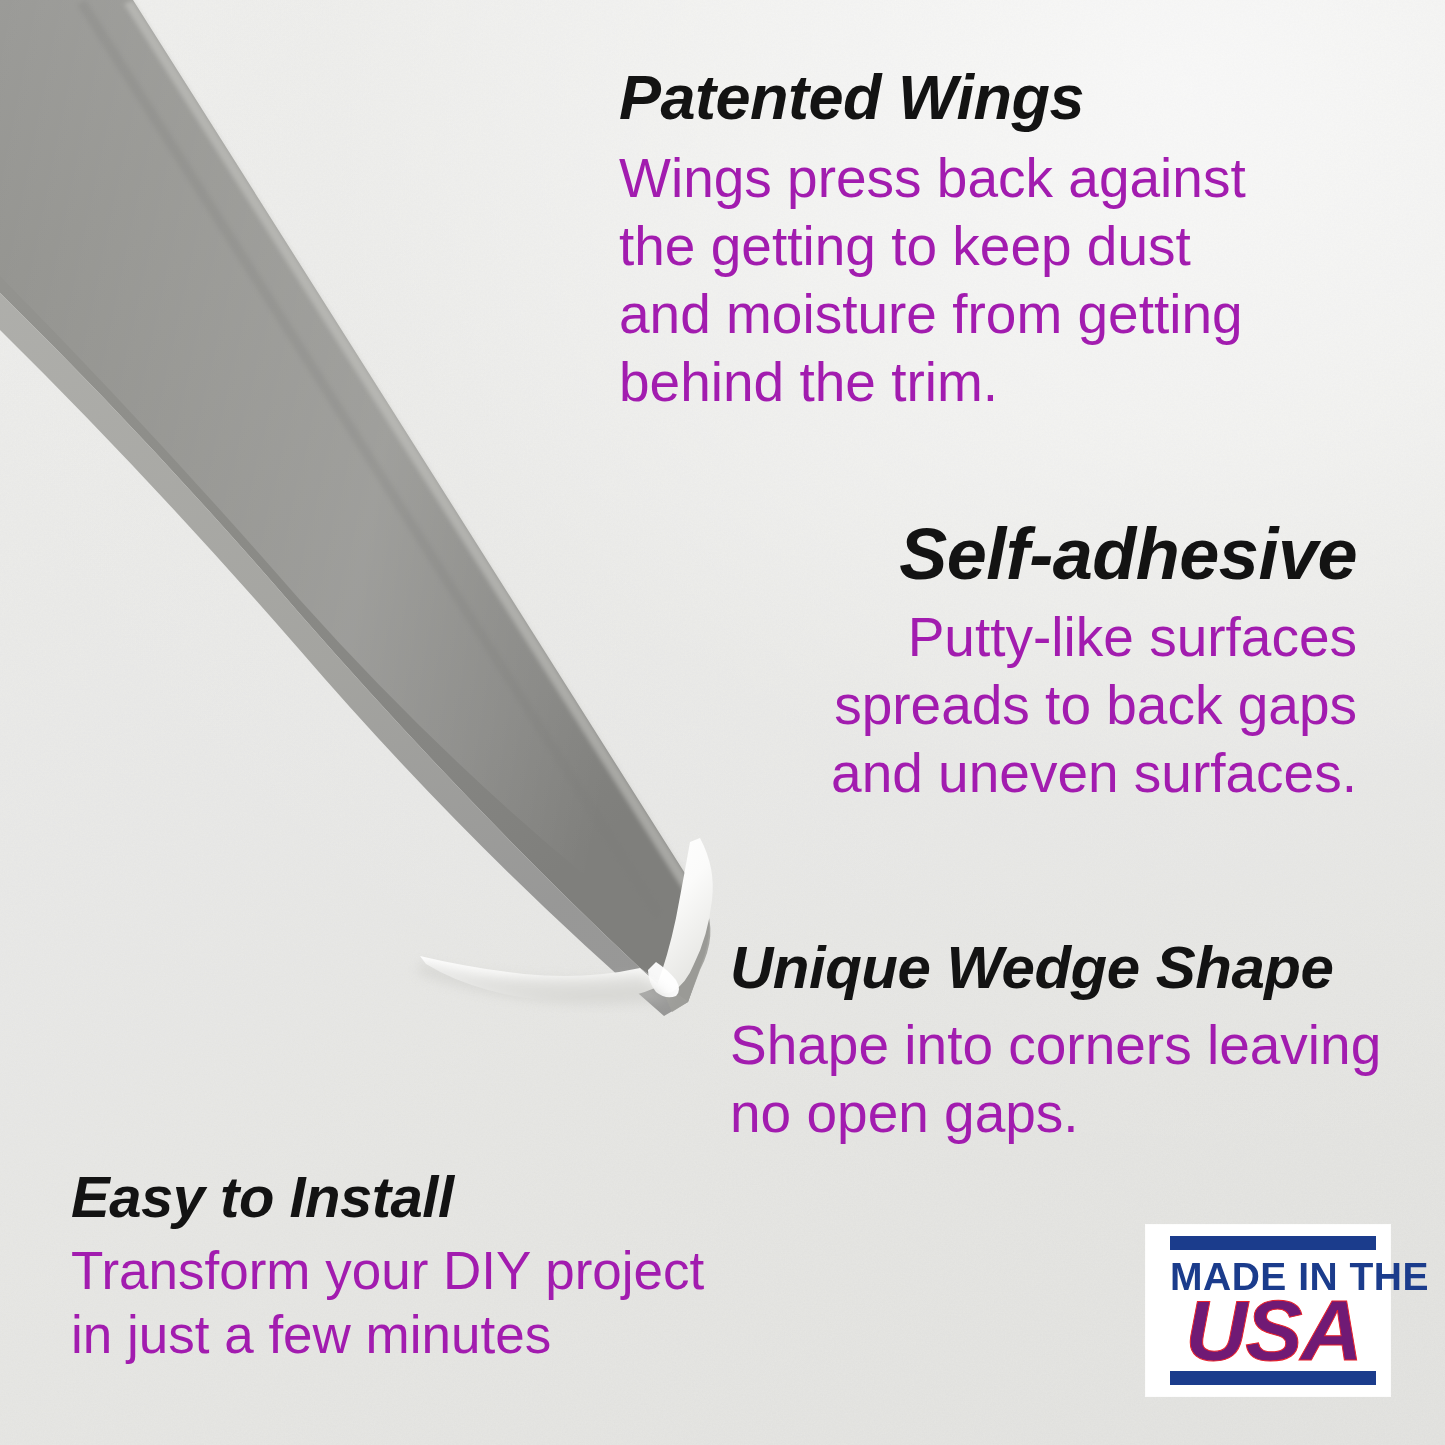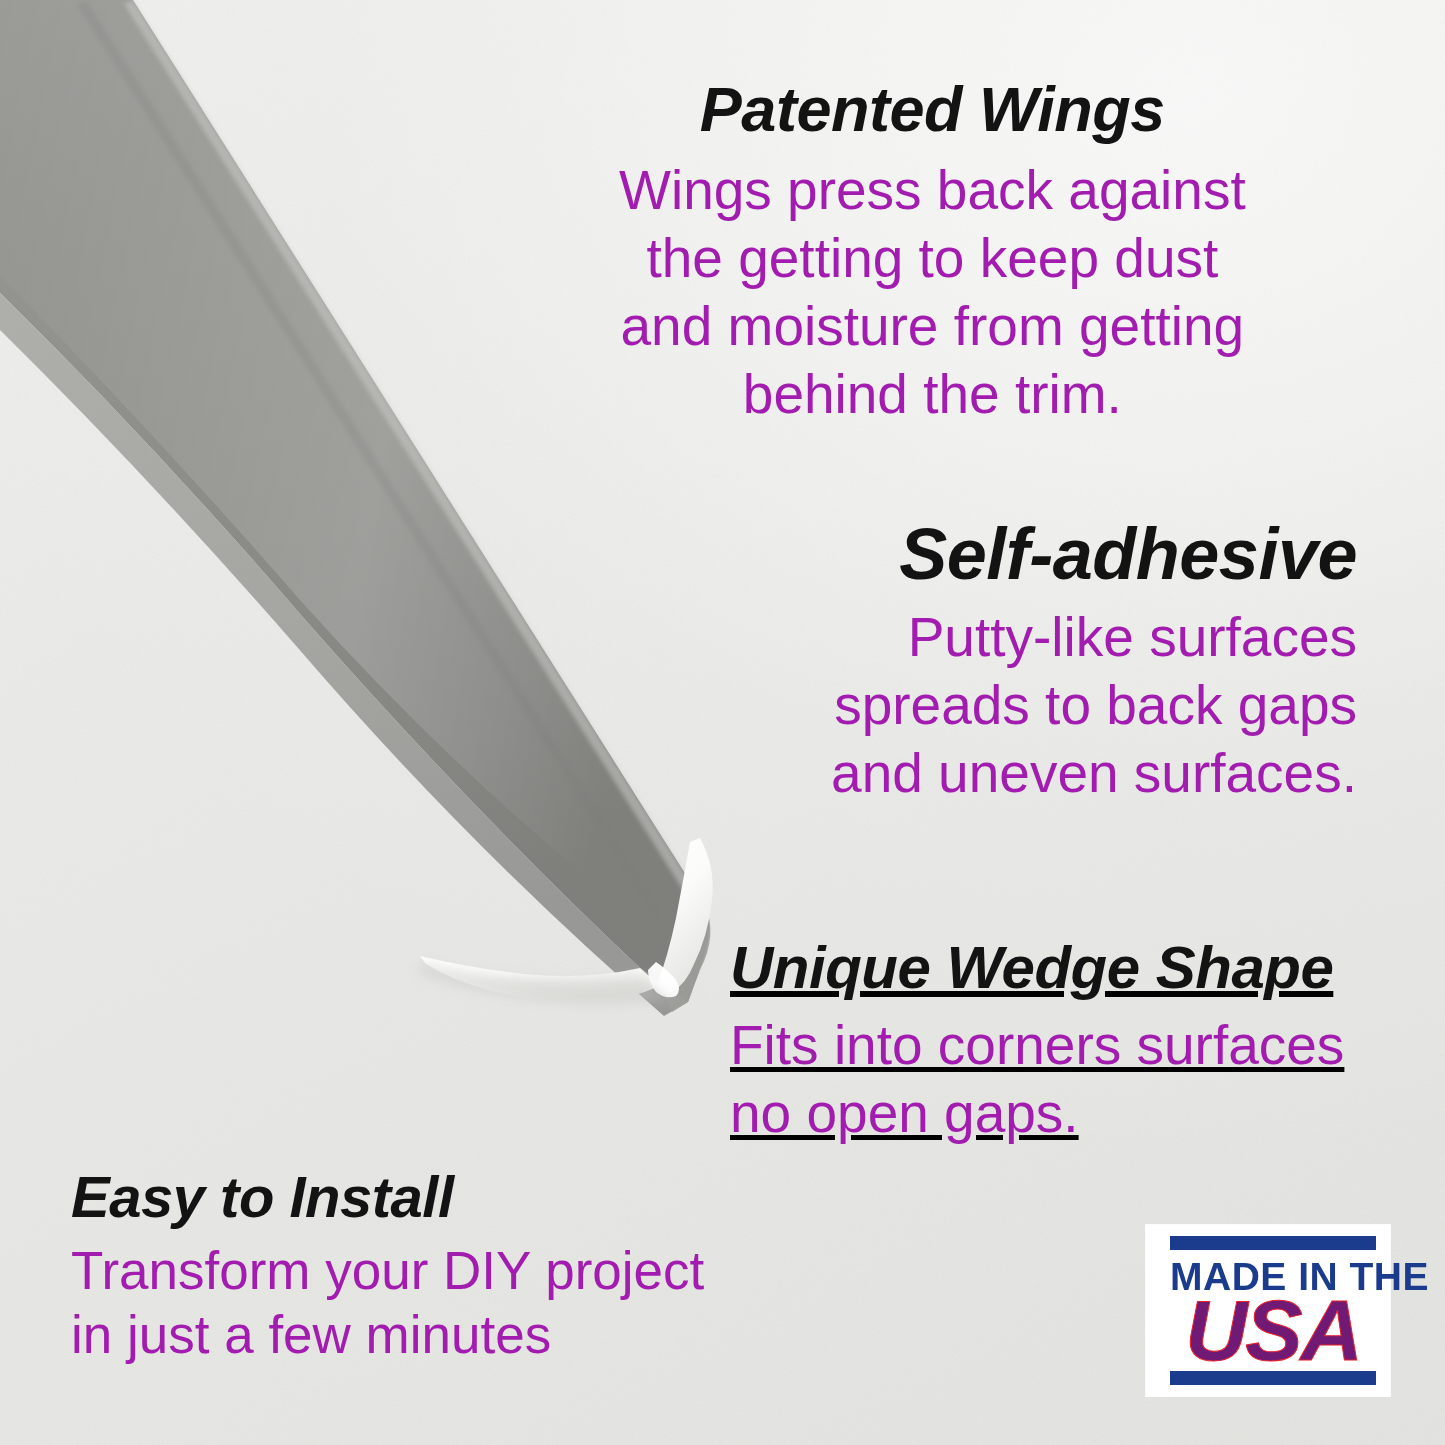--- a/index.html
+++ b/index.html
@@ -56,33 +56,33 @@
     line-height: 1.0;
   }
   .body-line {
     color: #a21caf;
     font-stretch: condensed;
     white-space: nowrap;
     line-height: 1.0;
   }
 
   
-  #block-wings { left: 619px; top: 78px; text-align: center; }
+  #block-wings { left: 619px; top: 66px; text-align: left; }
   #block-wings .heading { font-size: 63px; }
   #block-wings .body { margin-top: 22px; }
   #block-wings .body-line { font-size: 55px; margin-bottom: 13px; }
 
   
   #block-adhesive { right: 88px; top: 518px; text-align: right; }
   #block-adhesive .heading { font-size: 72px; }
   #block-adhesive .body { margin-top: 20px; }
   #block-adhesive .body-line { font-size: 55px; margin-bottom: 13px; }
 
   
-  #block-wedge { left: 730px; top: 938px; text-align: left; text-decoration: underline; }
+  #block-wedge { left: 730px; top: 938px; text-align: left; }
   #block-wedge .heading { font-size: 60px; }
   #block-wedge .body { margin-top: 20px; }
   #block-wedge .body-line { font-size: 55px; margin-bottom: 13px; }
 
   
   #block-install { left: 71px; top: 1168px; text-align: left; }
   #block-install .heading { font-size: 58px; }
   #block-install .body { margin-top: 18px; }
   #block-install .body-line { font-size: 53px; margin-bottom: 11px; }
 
@@ -284,21 +284,21 @@
     <div class="body">
       <div class="body-line">Putty-like surfaces</div>
       <div class="body-line">spreads to back gaps</div>
       <div class="body-line">and uneven surfaces.</div>
     </div>
   </div>
 
   <div class="block" id="block-wedge">
     <div class="heading">Unique Wedge Shape</div>
     <div class="body">
-      <div class="body-line">Fits into corners surfaces</div>
+      <div class="body-line">Shape into corners leaving</div>
       <div class="body-line">no open gaps.</div>
     </div>
   </div>
 
   <div class="block" id="block-install">
     <div class="heading">Easy to Install</div>
     <div class="body">
       <div class="body-line">Transform your DIY project</div>
       <div class="body-line">in just a few minutes</div>
     </div>

